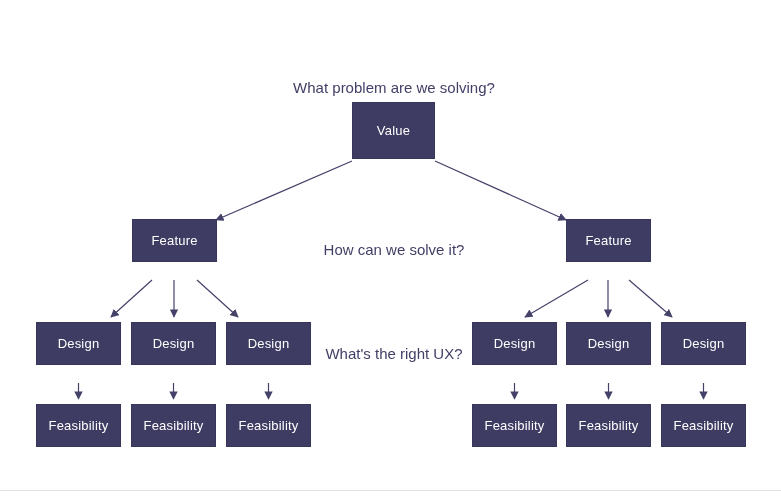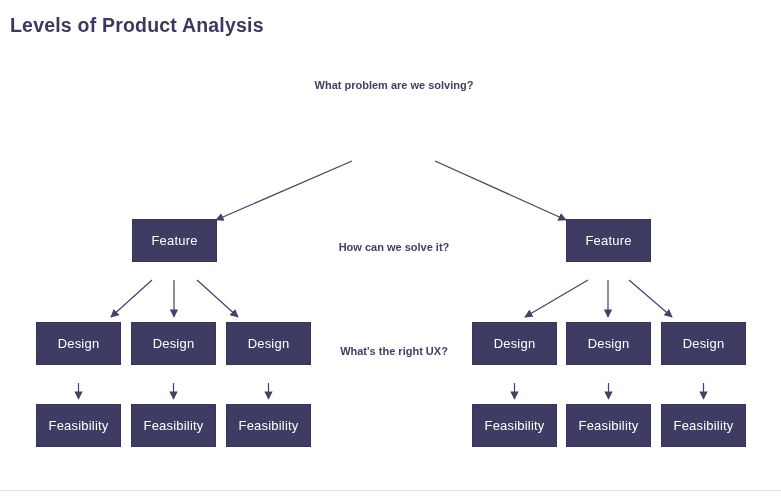--- a/index.html
+++ b/index.html
@@ -43,23 +43,22 @@
     justify-content:center;
     font-size:13px;
     font-weight:500;
     letter-spacing:.2px;
   }
   .question{
     position:absolute;
     left:284px;
     width:220px;
     text-align:center;
-    font-size:11px;
+    font-size:15px;
     color:var(--question-text);
-    font-weight:bold;
   }
   .connector-layer{
     position:absolute;
     left:0;top:0;
     width:781px;height:498px;
     pointer-events:none;
   }
   .connector-layer line{
     stroke:var(--arrow);
     stroke-width:1.2;
@@ -74,21 +73,20 @@
     width:781px;
     height:1px;
     background:var(--divider);
   }
 </style>
 </head>
 <body>
 
 <div class="canvas">
 
-  <div class="page-title">Levels of Product Analysis</div>
 
   <div class="question" style="top:79px">What problem are we solving?</div>
   <div class="question" style="top:241px">How can we solve it?</div>
   <div class="question" style="top:345px">What's the right UX?</div>
 
   <svg class="connector-layer" viewBox="0 0 781 498" aria-hidden="true">
     <defs>
       <marker id="ah" viewBox="0 0 10 10" refX="9" refY="5" markerWidth="7" markerHeight="7" orient="auto">
         <path class="ah" d="M0,0 L10,5 L0,10 z" fill="#45426a"></path>
       </marker>
@@ -105,20 +103,21 @@
     <line x1="629" y1="280" x2="672" y2="317" marker-end="url(#ah)"></line>
 
     <line x1="78.5" y1="383" x2="78.5" y2="399" marker-end="url(#ah)"></line>
     <line x1="173.5" y1="383" x2="173.5" y2="399" marker-end="url(#ah)"></line>
     <line x1="268.5" y1="383" x2="268.5" y2="399" marker-end="url(#ah)"></line>
     <line x1="514.5" y1="383" x2="514.5" y2="399" marker-end="url(#ah)"></line>
     <line x1="608.5" y1="383" x2="608.5" y2="399" marker-end="url(#ah)"></line>
     <line x1="703.5" y1="383" x2="703.5" y2="399" marker-end="url(#ah)"></line>
   </svg>
 
+  <div class="node" style="left:352px;top:102px;width:83px;height:57px">Value</div>
 
   <div class="node" style="left:132px;top:219px">Feature</div>
   <div class="node" style="left:566px;top:219px">Feature</div>
 
   <div class="node" style="left:36px;top:322px">Design</div>
   <div class="node" style="left:131px;top:322px">Design</div>
   <div class="node" style="left:226px;top:322px">Design</div>
   <div class="node" style="left:472px;top:322px">Design</div>
   <div class="node" style="left:566px;top:322px">Design</div>
   <div class="node" style="left:661px;top:322px">Design</div>

